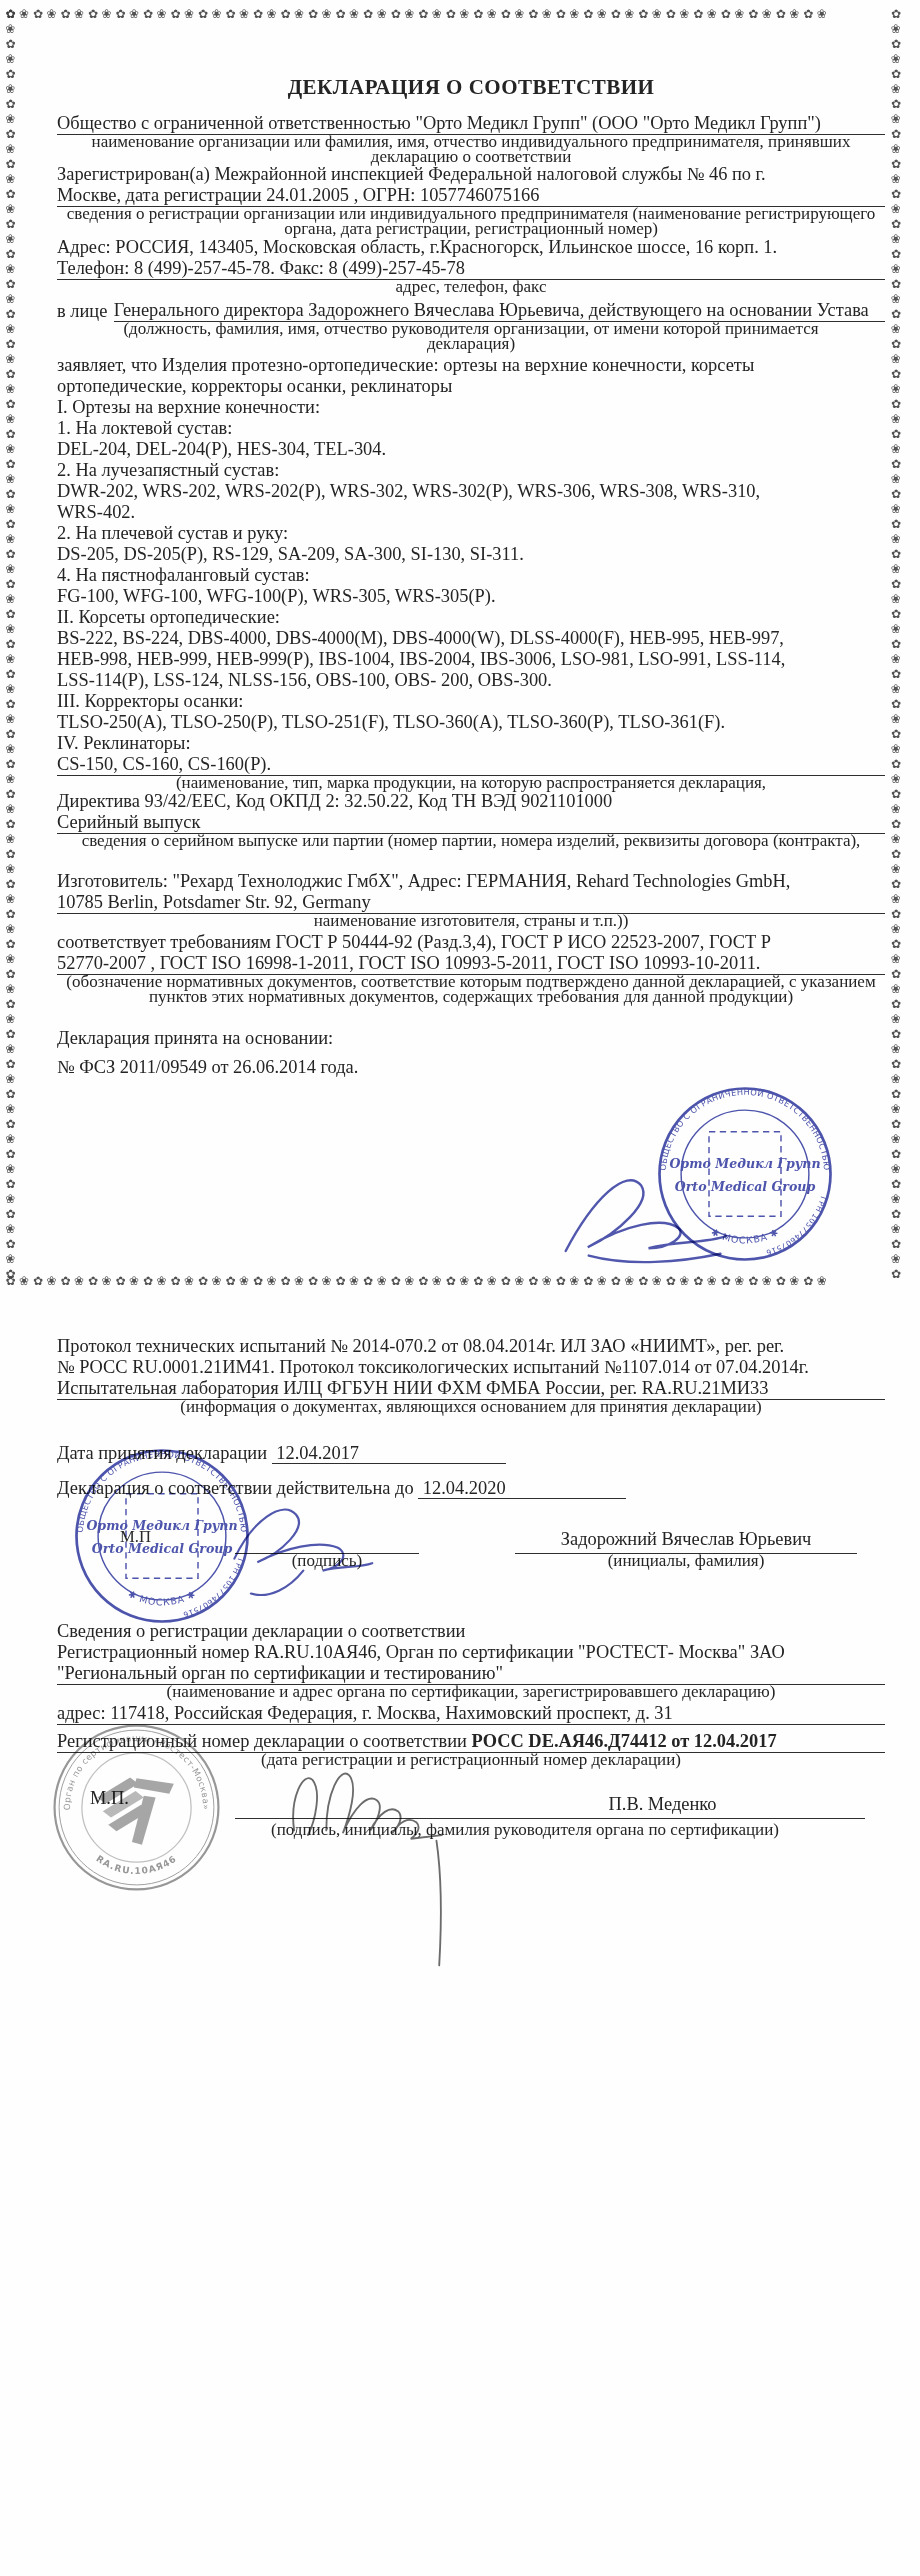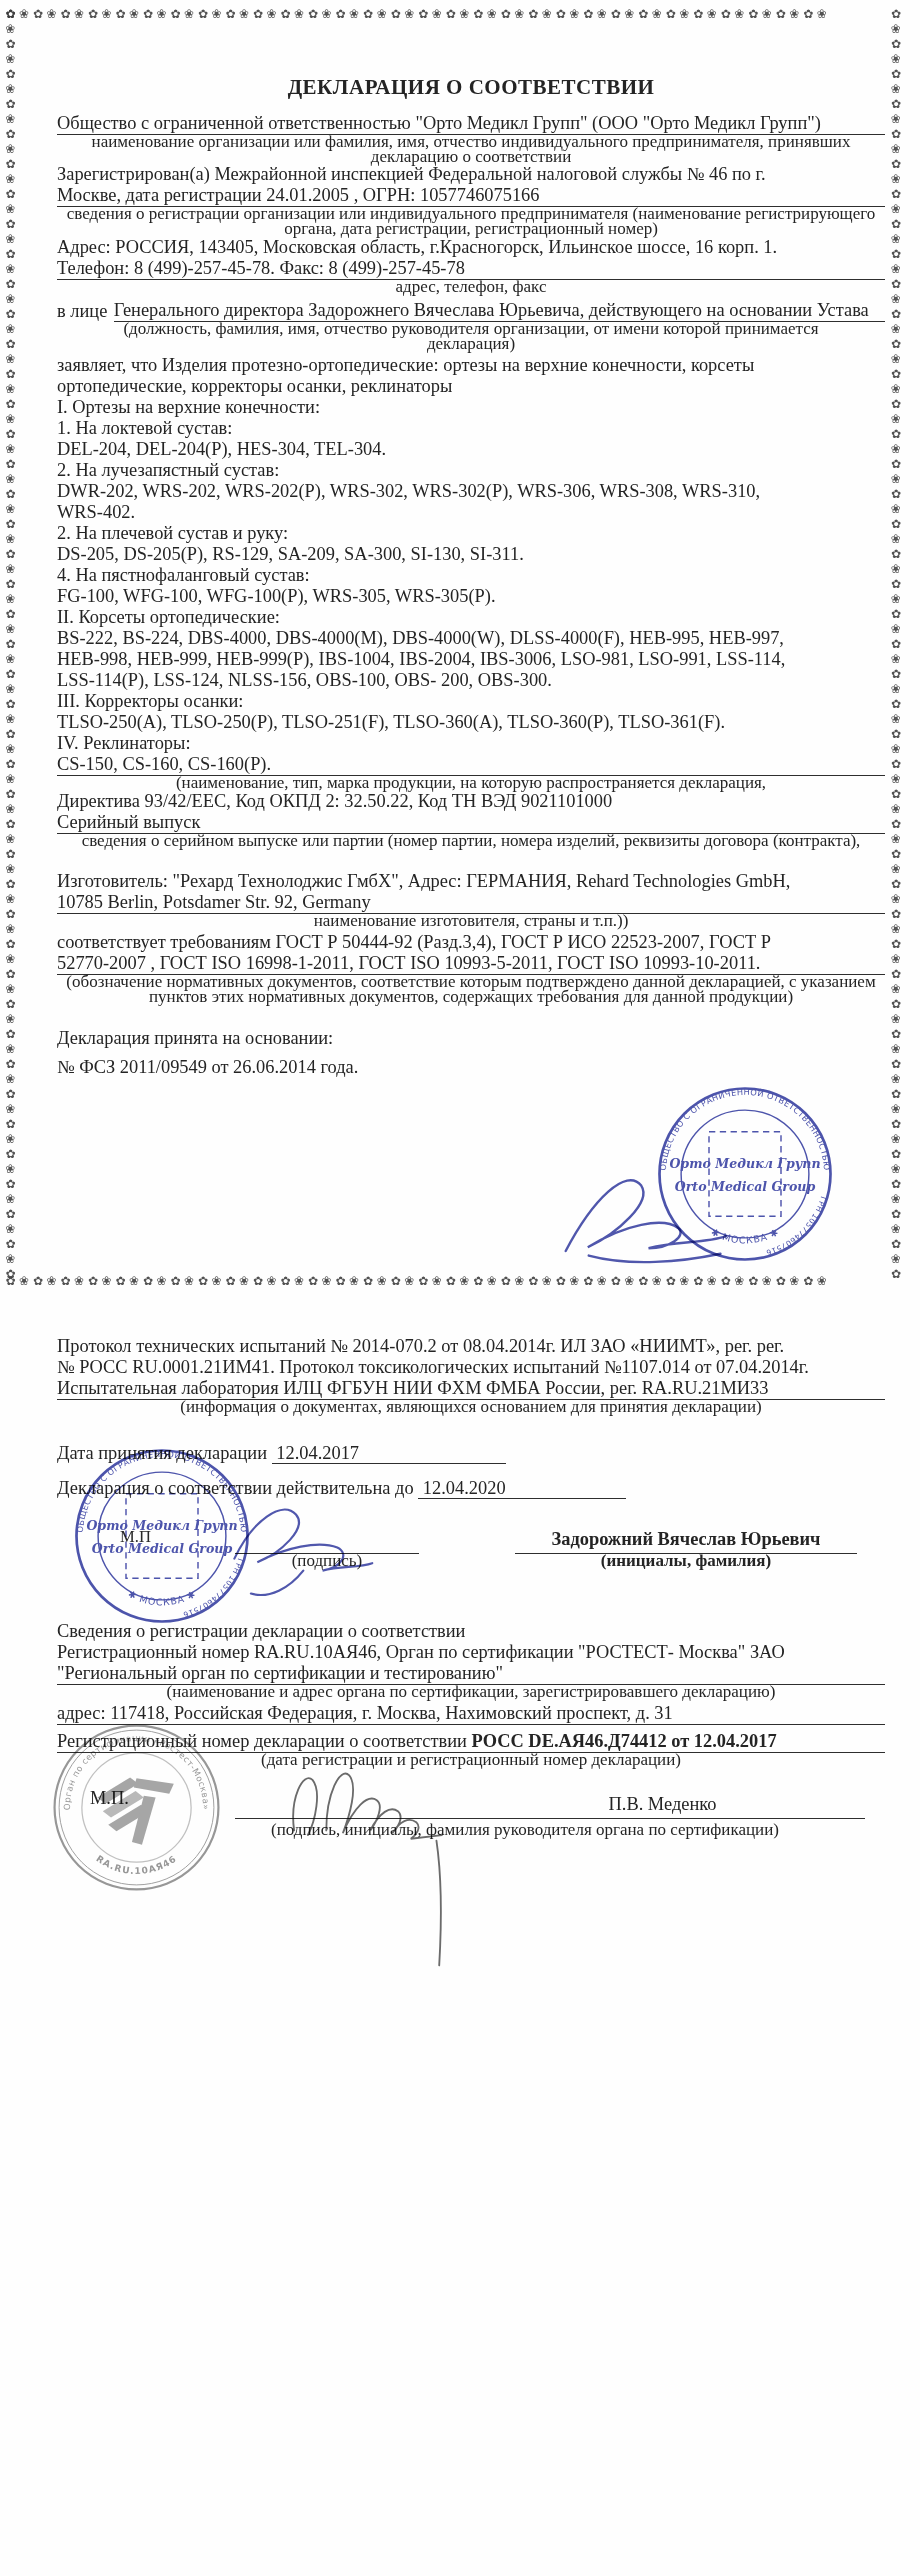--- a/index.html
+++ b/index.html
@@ -135,21 +135,21 @@
   </div>
   <div class="abs line" style="left:57px;top:1478px;">
     <span>Декларация о соответствии действительна до</span>
     <span class="dateu pad130">&nbsp;<span>12.04.2020</span></span>
   </div>
 
   <div class="abs" style="left:235px;top:1529px;width:184px;">
     <div class="sigline"></div>
     <div class="hint">(подпись)</div>
   </div>
-  <div class="abs" style="left:515px;top:1529px;width:342px;font-weight:bold;">
+  <div class="abs" style="left:515px;top:1529px;width:342px;">
     <div class="line rule center" style="height:24px;">Задорожний Вячеслав Юрьевич</div>
     <div class="hint">(инициалы, фамилия)</div>
   </div>
 
   <div class="abs" style="left:57px;top:1621px;width:828px;">
     <div class="line">Сведения о регистрации декларации о соответствии</div>
     <div class="rule">
       <div class="line">Регистрационный номер RA.RU.10АЯ46, Орган по сертификации "РОСТЕСТ- Москва" ЗАО</div>
       <div class="line">"Региональный орган по сертификации и тестированию"</div>
     </div>

